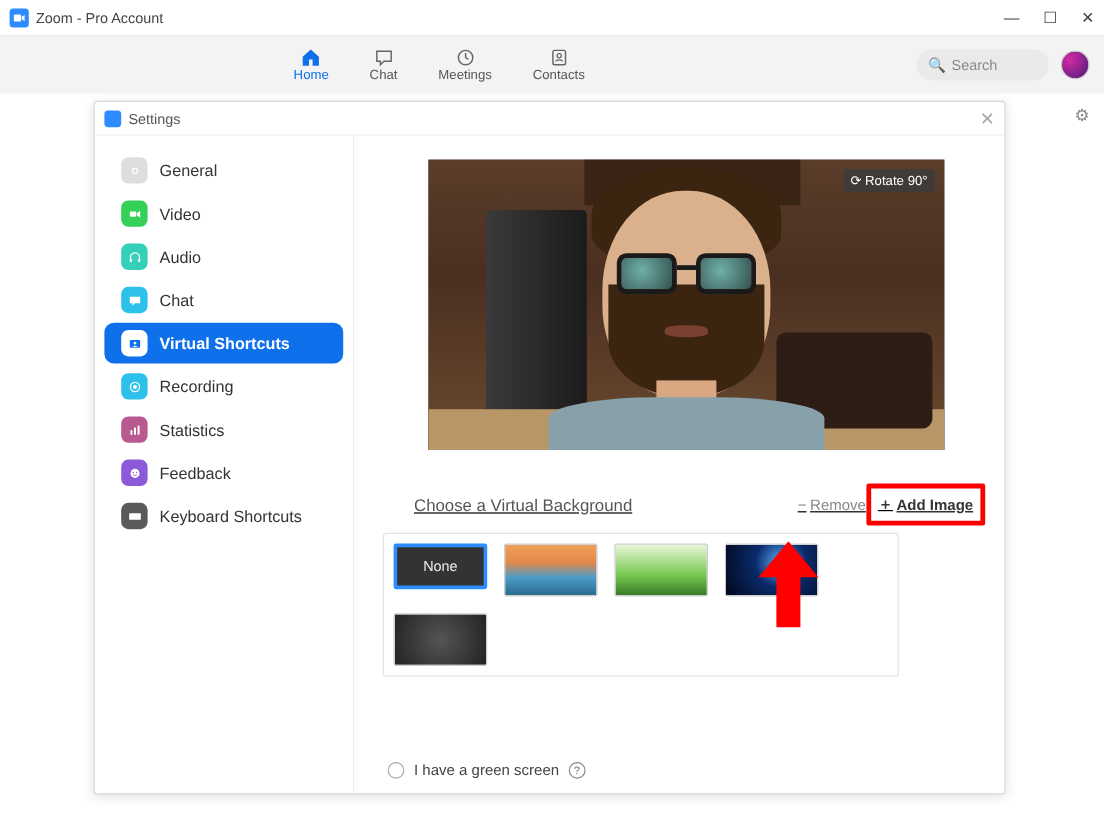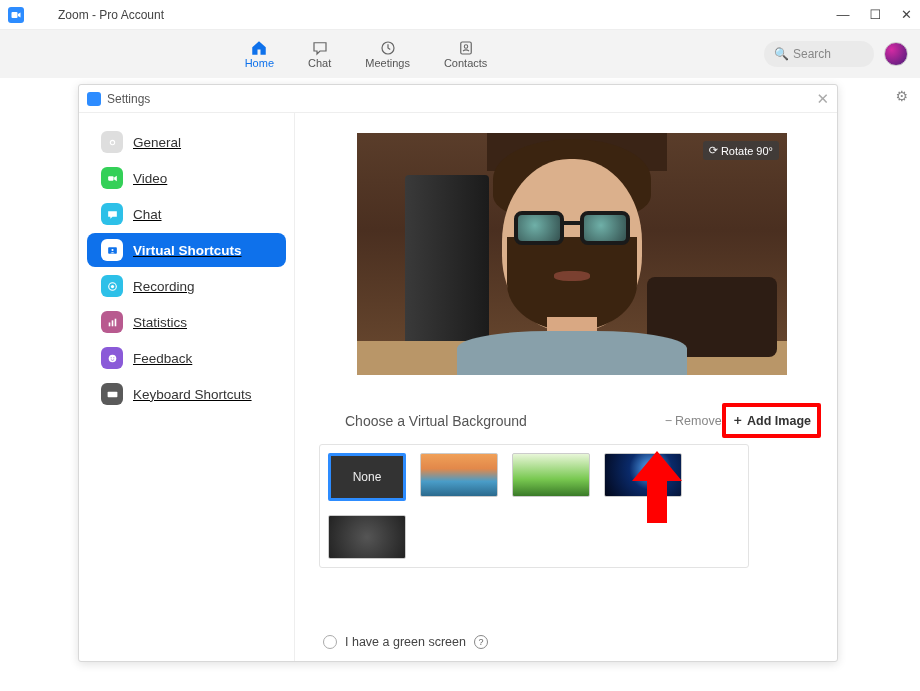--- a/index.html
+++ b/index.html
@@ -1,19 +1,19 @@
 <!DOCTYPE html>
 <html><head>
 <meta charset="utf-8">
 <style>
   * { box-sizing: border-box; margin: 0; padding: 0; font-family: -apple-system, "Segoe UI", Arial, sans-serif; }
   body { width: 920px; height: 691px; background: #fff; overflow: hidden; position: relative; }
 
   
-  .titlebar { height: 30px; display: flex; align-items: center; padding: 0 8px; background: #fff; border-bottom: 1px solid #eee; gap: 28px;}
+  .titlebar { height: 30px; display: flex; align-items: center; padding: 0 8px; background: #fff; border-bottom: 1px solid #eee;}
   .titlebar .app-icon { width: 16px; height: 16px; background: #2d8cff; border-radius: 3px; margin-right: 6px; display:flex; align-items:center; justify-content:center;}
   .titlebar .app-icon svg{width:10px;height:10px;}
   .titlebar .title { font-size: 12px; color: #444; }
   .win-controls { margin-left: auto; display: flex; gap: 20px; font-size: 13px; color:#444;}
   .win-controls span{cursor:default;}
 
   
   .main-header { height: 48px; background:#f3f3f3; display:flex; align-items:center; padding: 0 12px; }
   .nav { display:flex; gap: 34px; margin-left:auto; margin-right:auto; transform: translateX(-22px);}
   .nav-item { display:flex; flex-direction:column; align-items:center; font-size:11px; color:#555; gap:0;}
@@ -27,43 +27,43 @@
   .settings-gear{ position:absolute; top:88px; right:12px; color:#888; font-size:14px;}
 
   
   .panel { position:absolute; left:78px; top:84px; width:760px; height:578px; background:#fff; border:1px solid #d8d8d8; border-radius:3px; box-shadow:0 2px 10px rgba(0,0,0,0.12); display:flex; flex-direction:column;}
   .panel-header{ height:28px; display:flex; align-items:center; padding:0 8px; border-bottom:1px solid #eee;}
   .panel-header .app-icon{ width:14px;height:14px; background:#2d8cff; border-radius:3px; margin-right:6px;}
   .panel-header .ttl{font-size:12px; color:#555;}
   .panel-header .close{margin-left:auto; color:#aaa; font-size:15px;}
   .panel-body{ flex:1; display:flex;}
 
-  .sidebar{ width:216px; border-right:1px solid #eee; padding:10px 0;text-decoration:underline;}
+  .sidebar{ width:216px; border-right:1px solid #eee; padding:10px 0;}
   .side-item{ display:flex; align-items:center; gap:10px; padding:6px 14px; font-size:13.5px; color:#333; border-radius:8px; margin:2px 8px 2px 8px; height:34px;}
   .side-item .ibox{ width:22px; height:22px; border-radius:6px; display:flex; align-items:center; justify-content:center; flex-shrink:0;}
   .side-item.active{ background:#0e71eb; color:#fff; font-weight:600;}
   .side-item.active .ibox{background:#fff;}
 
   .content{ flex:1; padding:20px 22px; position:relative; display:flex; flex-direction:column;}
   .preview{ width:430px; height:242px; background:#3a2a20; position:relative; margin-left:40px; margin-top:0; overflow:hidden;}
   .rotate-btn{ position:absolute; top:8px; right:8px; background:rgba(60,60,60,0.8); color:#fff; font-size:11px; padding:3px 6px; border-radius:3px; display:flex; align-items:center; gap:3px;}
-  .vb-row{ display:flex; align-items:center; margin-top:32px; margin-left:28px;}
+  .vb-row{ display:flex; align-items:center; margin-top:32px; margin-left:28px;text-decoration:underline;}
   .vb-title{ font-size:14px; color:#555;}
   .vb-actions{ margin-left:auto; display:flex; align-items:center; gap:6px;}
   .vb-remove{ font-size:12.5px; color:#888; display:flex; align-items:center; gap:3px;}
   .add-image-wrap{position:relative;}
   .vb-add{ font-size:12.5px; color:#333; font-weight:600; display:flex; align-items:center; gap:3px; padding:5px 4px;}
   .red-box{ position:absolute; border:4px solid #ff0000; border-radius:2px; }
   .red-box.addimg{ top:-4px; left:-6px; right:-6px; bottom:-4px;}
   .arrow{ position:absolute; width:50px; height:72px; }
   .arrow svg{width:100%;height:100%;}
 
   .thumb-grid{ border:1px solid #e3e3e3; border-radius:3px; padding:8px; margin-top:10px; margin-left:2px; width:430px; display:flex; flex-wrap:wrap; gap:14px;}
   .thumb{ width:78px; height:44px; border:1px solid #ccc; border-radius:2px; display:flex; align-items:center; justify-content:center; font-size:12px; color:#eee; background-size:cover; background-position:center;}
-  .thumb.none{ background:#333; border:3px solid #2d8cff; color:#eee; width:78px; height:48px;text-align:right;}
+  .thumb.none{ background:#333; border:3px solid #2d8cff; color:#eee; width:78px; height:38px;text-align:right;}
   .thumb.bridge{ background: linear-gradient(180deg,#f0a058 0%,#e2884a 35%,#4a9dc8 65%,#2b6a8e 100%);}
   .thumb.grass{ background: linear-gradient(180deg,#e8f6d8 0%,#78c850 60%,#3a7a28 100%);}
   .thumb.space{ background: radial-gradient(circle at 60% 35%,#5bb0ff 0%, #0a2a6a 40%, #02071a 100%);}
   .thumb.dark{ background: radial-gradient(circle,#555 0%, #222 100%);}
 
   .footer{ position:absolute; bottom:12px; left:28px; display:flex; align-items:center; gap:8px;}
   .chk{ width:14px; height:14px; border:1.5px solid #aaa; border-radius:50%;}
   .footer .txt{font-size:12.5px; color:#444;}
   .footer .q{ width:14px;height:14px;border:1px solid #888; border-radius:50%; font-size:9px; color:#666; display:flex;align-items:center;justify-content:center;}
 
@@ -176,20 +176,30 @@
       <div class="side-item">
           <span class="ibox video">
             <svg viewBox="0 0 24 24">
               <rect x="4" y="8" width="10" height="8" rx="1.5" fill="#fff"></rect>
               <path d="M15 10 L20 7 V17 L15 14 Z" fill="#fff"></path>
             </svg>
           </span>
           <span>Video</span>
         </div>
       <div class="side-item">
+          <span class="ibox audio">
+            <svg viewBox="0 0 24 24">
+              <path d="M5 14 V12 a7 7 0 0 1 14 0 V14" fill="none" stroke="#fff" stroke-width="2"></path>
+              <rect x="4" y="14" width="3" height="5" fill="#fff"></rect>
+              <rect x="17" y="14" width="3" height="5" fill="#fff"></rect>
+            </svg>
+          </span>
+          <span>Audio</span>
+        </div>
+      <div class="side-item">
           <span class="ibox chat">
             <svg viewBox="0 0 24 24">
               <path d="M4 6 H20 V16 H12 L8 20 V16 H4 Z" fill="#fff"></path>
             </svg>
           </span>
           <span>Chat</span>
         </div>
       <div class="side-item active">
           <span class="ibox vb">
             <svg viewBox="0 0 24 24">

